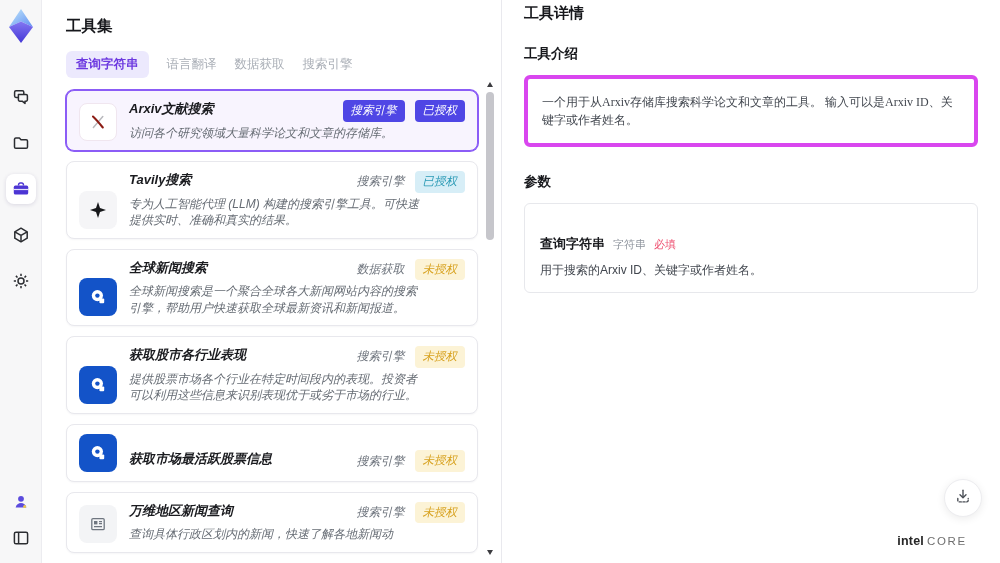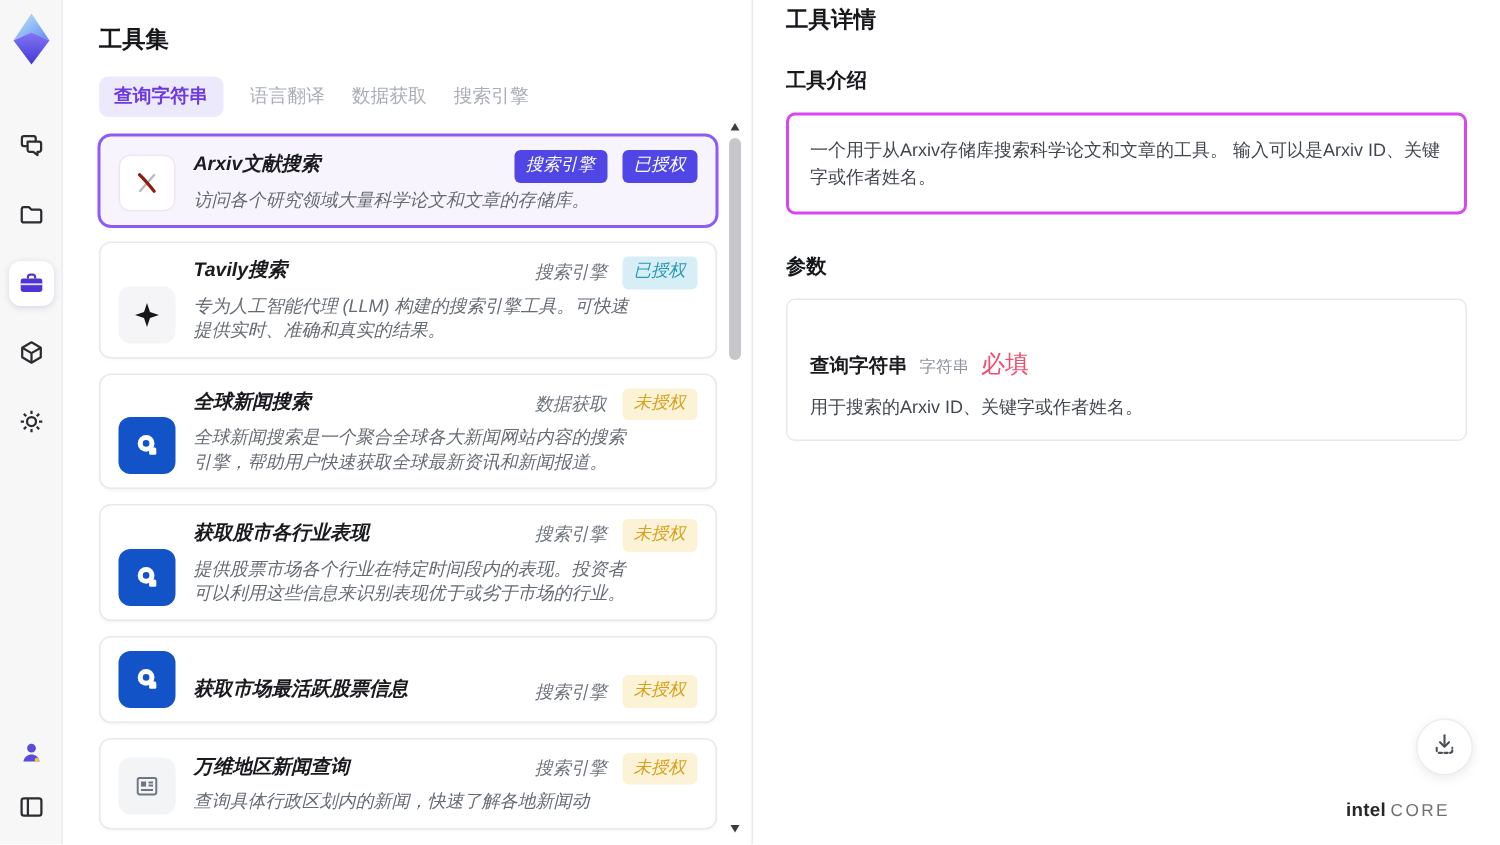--- a/index.html
+++ b/index.html
@@ -53,27 +53,27 @@
   .sb-up { width:0; height:0; border-left:3px solid transparent; border-right:3px solid transparent;
            border-bottom:5px solid #3c3c40; cursor:pointer; }
   .sb-down { width:0; height:0; border-left:3px solid transparent; border-right:3px solid transparent;
              border-top:5px solid #3c3c40; cursor:pointer; margin-top:auto; }
   .sb-thumb { width:8px; height:148px; background:#c6c6cb; border-radius:4px; margin-top:5px; cursor:pointer; }
 
   
   .panel-detail { position:absolute; left:502px; top:0; width:498px; height:563px; background:#fff; padding:4px 22px; }
   .detail-title { font-size:15px; font-weight:bold; color:#17181c; margin-bottom:22px; }
   .section-h { font-size:13.5px; font-weight:bold; color:#17181c; margin-bottom:12px; }
-  .intro-box { border:2px solid #d946ef; border-radius:6px; padding:14px 14px; font-size:12px; color:#42474f;
-               line-height:1.5; margin-bottom:26px; }
+  .intro-box { border:4px solid #d946ef; border-radius:6px; padding:14px 14px; font-size:12px; color:#42474f;
+               line-height:1.5; margin-bottom:26px;font-family:Liberation Serif, serif; }
   .param-card { border:1px solid #e7e8ec; border-radius:6px; padding:13px 15px; }
   .param-head { display:flex; align-items:baseline; gap:8px; }
   .param-name { font-size:13px; font-weight:bold; color:#1a1b1f; }
   .param-type { font-size:11px; color:#8d939c; }
-  .param-req { font-size:16px; color:var(--required-text,#ee5070);margin-top:20px; }
+  .param-req { font-size:11px; color:var(--required-text,#ee5070);margin-top:20px; }
   .param-desc { font-size:12px; color:#42474f; margin-top:9px; line-height:1.4; }
 
   
   .dl-btn { position:absolute; right:18px; bottom:46px; width:38px; height:38px; border-radius:50%;
             background:#fff; border:1px solid #ededf0; box-shadow:0 2px 8px rgba(0,0,0,.08);
             display:flex; align-items:center; justify-content:center; cursor:pointer; }
   .brand { position:absolute; right:32px; bottom:14px; width:72px; text-align:center; white-space:nowrap; }
   .brand-primary { font-size:12.5px; font-weight:bold; color:#262626; letter-spacing:.2px; }
   .brand-secondary { font-size:11.5px; font-weight:400; color:#6f6f6f; letter-spacing:1.6px; margin-left:3px; }
 </style>

